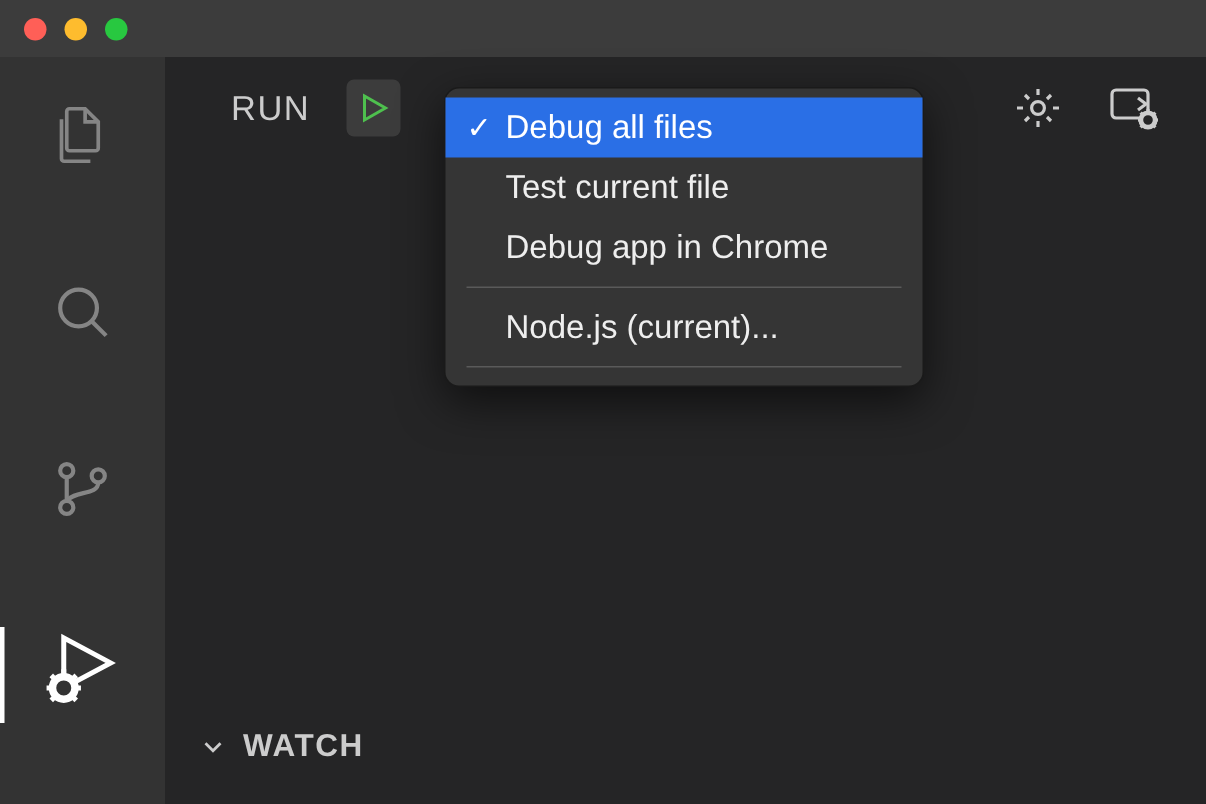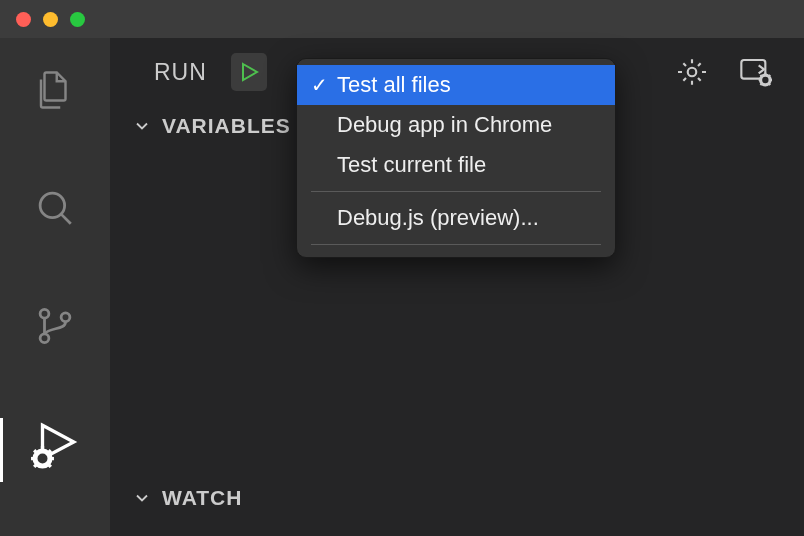--- a/index.html
+++ b/index.html
@@ -233,50 +233,44 @@
             <line x1="24" y1="18" x2="25" y2="18"></line>
             <line x1="17.2" y1="15.2" x2="16.3" y2="14.3"></line>
             <line x1="22.8" y1="15.2" x2="23.7" y2="14.3"></line>
             <line x1="17.2" y1="20.8" x2="16.3" y2="21.7"></line>
             <line x1="22.8" y1="20.8" x2="23.7" y2="21.7"></line>
           </svg>
         </span>
       </div>
     </div>
 
-    <div class="section-head">
-      <svg width="20" height="20" viewBox="0 0 24 24" fill="none" stroke="#cccccc" stroke-width="2.2">
-        <polyline points="6,9 12,15 18,9"></polyline>
-      </svg>
-      <span>VARIABLES</span>
-    </div>
     <div class="section-body"></div>
 
     <div class="section-head watch-section">
       <svg width="20" height="20" viewBox="0 0 24 24" fill="none" stroke="#cccccc" stroke-width="2.2">
         <polyline points="6,9 12,15 18,9"></polyline>
       </svg>
       <span>WATCH</span>
     </div>
     <div style="height:18px"></div>
   </div>
 </div>
 
 <div class="dropdown">
   <div class="dropdown-item selected">
     <span class="check">✓</span>
-    <span>Test all files</span>
+    <span>Debug all files</span>
   </div>
   <div class="dropdown-item">
     <span class="check">✓</span>
+    <span>Test current file</span>
+  </div>
+  <div class="dropdown-item">
+    <span class="check">✓</span>
     <span>Debug app in Chrome</span>
-  </div>
-  <div class="dropdown-item">
-    <span class="check">✓</span>
-    <span>Test current file</span>
   </div>
   <div class="dropdown-sep"></div>
   <div class="dropdown-item">
     <span class="check">✓</span>
-    <span>Debug.js (preview)...</span>
+    <span>Node.js (current)...</span>
   </div>
   <div class="dropdown-sep"></div>
 </div>
 
 </body></html>

